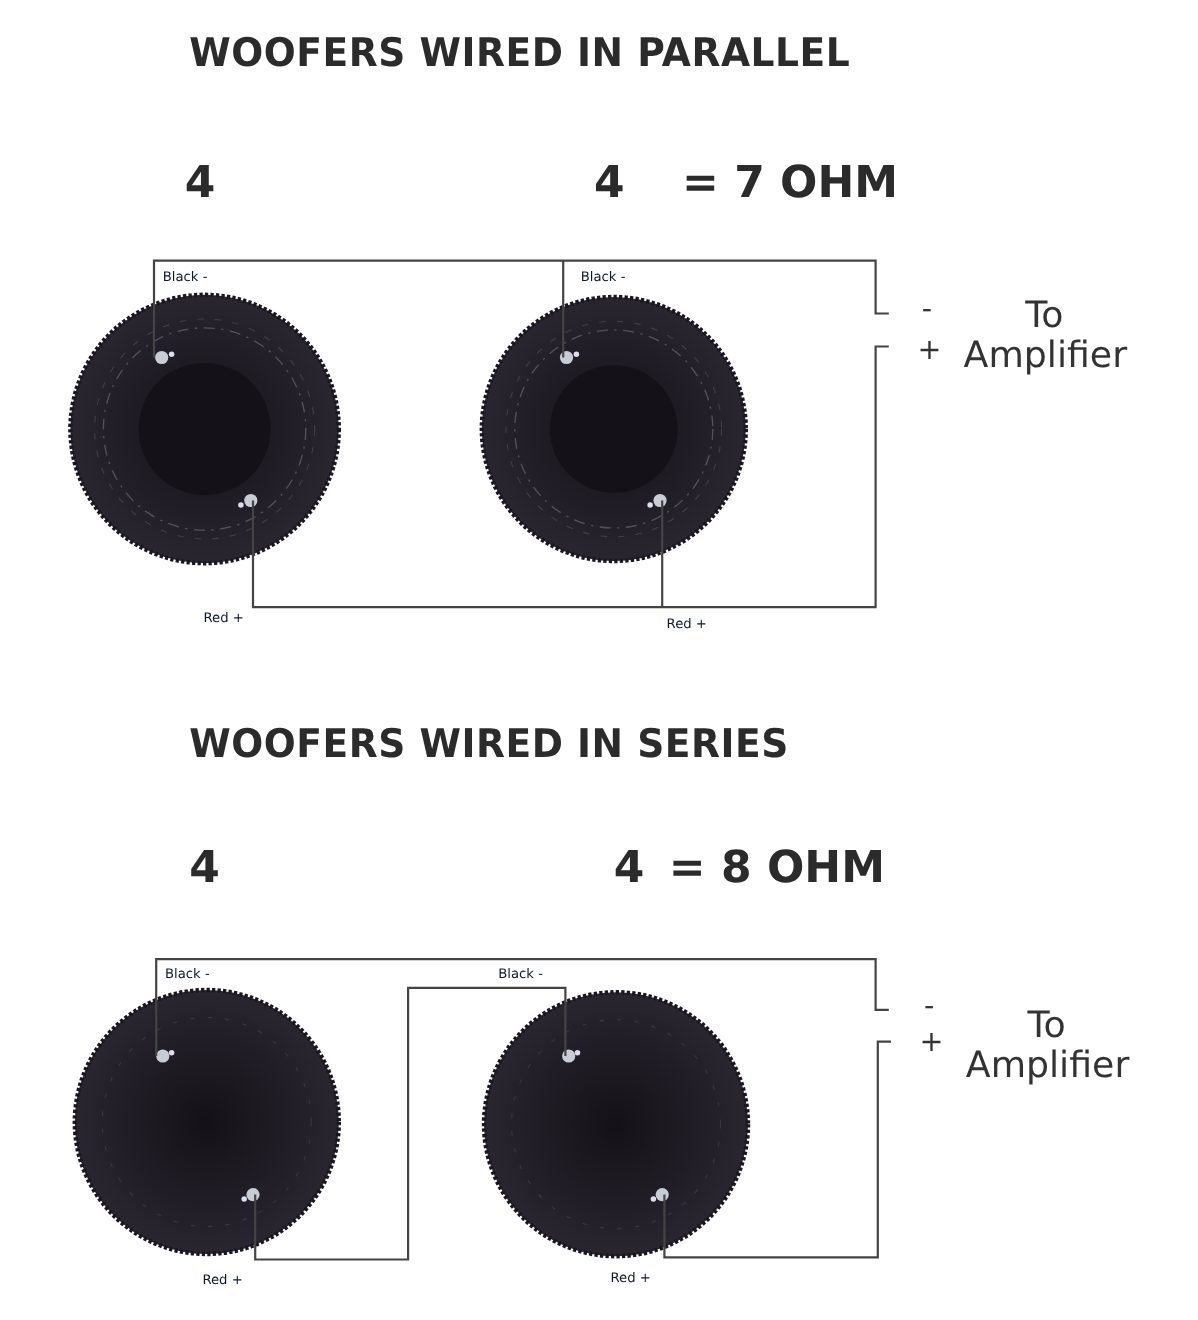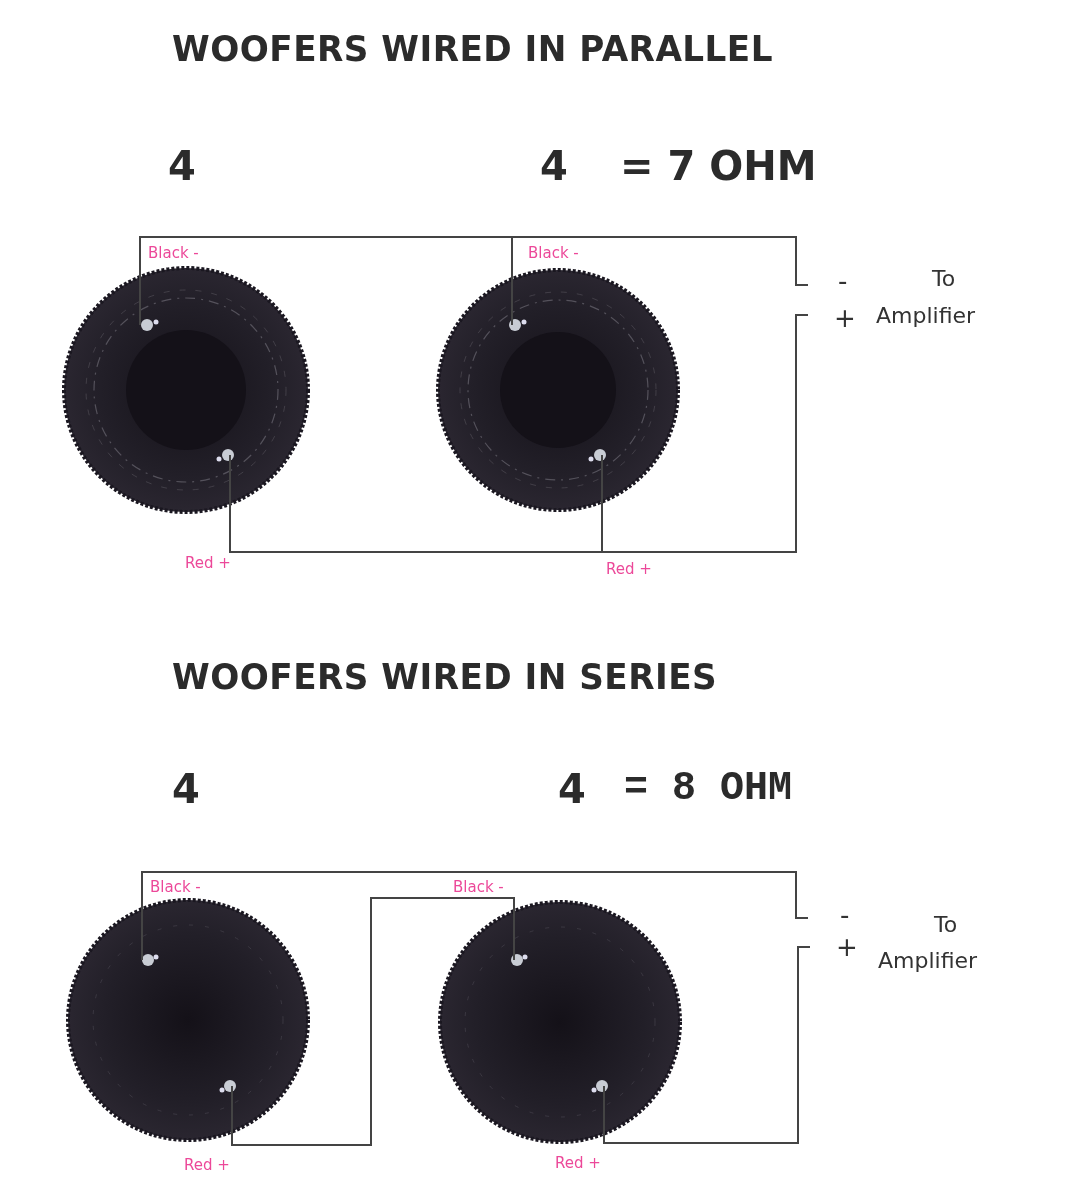--- a/index.html
+++ b/index.html
@@ -2,22 +2,22 @@
 <html><head>
 <meta charset="utf-8">
 <style>
   html, body { margin: 0; padding: 0; background: #ffffff; }
   body { width: 1089px; height: 1200px; position: relative; overflow: hidden;
          font-family: "DejaVu Sans", sans-serif; color: #2a2a2a; }
   .abs { position: absolute; white-space: nowrap; }
   .title { font-family: "DejaVu Sans", sans-serif; font-weight: bold; font-size: 36px;
            color: #2b2b2b; letter-spacing: 0.5px; transform: scaleX(0.95); transform-origin: left; }
   .ohm { font-family: "DejaVu Sans", sans-serif; font-weight: bold; font-size: 40px; color: #2b2b2b; }
-  .term { font-family: "DejaVu Sans", sans-serif; font-size: 15px; color: #ec4899; }
-  .amp { font-family: "DejaVu Sans", sans-serif; font-size: 22px; color: #333; }
+  .term { font-family: "DejaVu Sans", sans-serif; font-size: 12px; color: #0f172a; }
+  .amp { font-family: "DejaVu Sans", sans-serif; font-size: 33px; color: #333; }
   .pol { font-family: "DejaVu Sans", sans-serif; font-size: 26px; color: #333; }
   svg.wires { position: absolute; left: 0; top: 0; }
 </style>
 </head>
 <body>
 
 <svg class="wires" width="1089" height="1200">
   <defs>
     <radialGradient id="cone" cx="50%" cy="50%" r="50%">
       <stop offset="0%" stop-color="#141118"></stop>
@@ -92,21 +92,21 @@
 <div class="abs term" style="left:606px; top:560px;">Red +</div>
 
 <div class="abs pol" style="left:838px; top:266px;">-</div>
 <div class="abs pol" style="left:834px; top:303px;">+</div>
 <div class="abs amp" style="left:932px; top:266px;">To</div>
 <div class="abs amp" style="left:876px; top:303px;">Amplifier</div>
 
 <div class="abs title" style="left:172px; top:656px;">WOOFERS WIRED IN SERIES</div>
 <div class="abs ohm" style="left:172px; top:766px;">4</div>
 <div class="abs ohm" style="left:558px; top:766px;">4</div>
-<div class="abs ohm" style="left:624px; top:766px;font-family:Liberation Mono, monospace;">= 8 OHM</div>
+<div class="abs ohm" style="left:608px; top:766px;">= 8 OHM</div>
 
 <div class="abs term" style="left:150px; top:878px;">Black -</div>
 <div class="abs term" style="left:453px; top:878px;">Black -</div>
 <div class="abs term" style="left:184px; top:1156px;">Red +</div>
 <div class="abs term" style="left:555px; top:1154px;">Red +</div>
 
 <div class="abs pol" style="left:840px; top:900px;">-</div>
 <div class="abs pol" style="left:836px; top:932px;">+</div>
 <div class="abs amp" style="left:934px; top:912px;">To</div>
 <div class="abs amp" style="left:878px; top:948px;">Amplifier</div>

